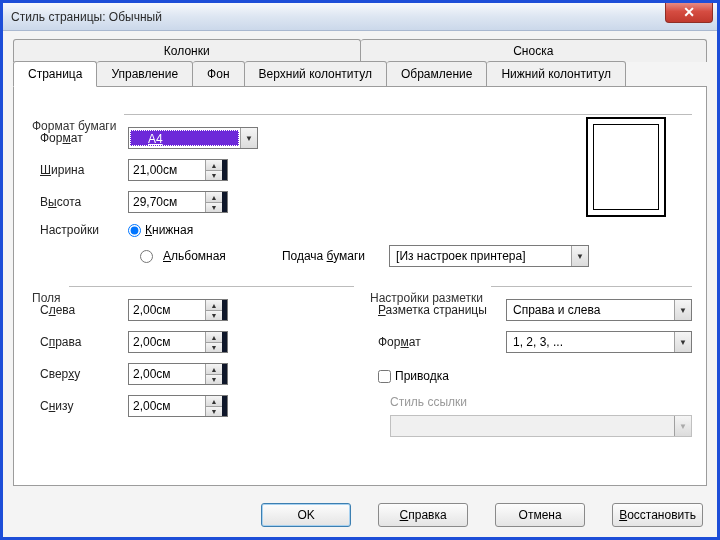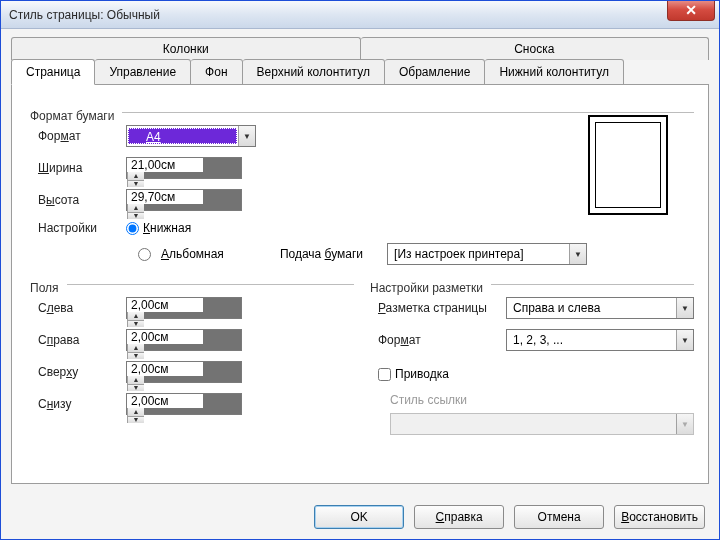--- a/index.html
+++ b/index.html
@@ -6,21 +6,21 @@
   body {
     margin: 0;
     font-family: Tahoma, Arial, sans-serif;
     font-size: 12px;
     background: #fff;
     width: 720px;
     height: 540px;
     overflow: hidden;
   }
   .window {
-    border: 1px solid #1d4ed8;
+    border: 3px solid #1d4ed8;
     width: 720px;
     height: 540px;
     background: #f0f0f0;
     display: flex;
     flex-direction: column;
   }
   .titlebar {
     height: 28px;
     background: linear-gradient(to bottom, #f7f9fc 0%, #dde6f2 50%, #cbd8ea 100%);
     border-bottom: 1px solid #a9b8d0;
@@ -90,21 +90,21 @@
   }
   .group {
     position: relative;
     margin-top: 6px;
   }
   .group-label {
     color: #333;
     background: #fff;
     padding: 0 4px;
     position: relative;
-    top: 8px;
+    top: 16px;
   }
   .group-line {
     display: flex;
     align-items: center;
   }
   .group-line hr {
     flex: 1;
     border: none;
     border-top: 1px solid #bcbcbc;
     margin: 8px 0 0 4px;
@@ -143,25 +143,24 @@
   .combo .combo-val { flex: 1; padding: 0 4px; }
   .combo .caret, .spinner .sp-btn, .dd .caret {
     width: 17px; height: 100%;
     border-left: 1px solid #a0a0a0;
     background: linear-gradient(to bottom, #f5f5f5, #dcdcdc);
     display: flex; align-items: center; justify-content: center;
     font-size: 8px; color: #333;
     cursor: pointer;
   }
   .spinner {
-    width: 116px; height: 22px;
+    width: 100px; height: 22px;
     border: 1px solid #7a7a7a;
-    background: #737373;
-    display: flex;
-    flex-direction: column;
+    background: #0f172a;
+    display: flex;
   }
   .spinner input {
     border: none; width: 76px; padding: 0 4px;
     font: inherit; outline: none;
   }
   .spinner .sp-btns { width: 18px; display: flex; flex-direction: column; }
   .spinner .sp-btn { height: 50%; border-left: 1px solid #a0a0a0; font-size: 7px; }
   .spinner .sp-btn + .sp-btn { border-top: 1px solid #a0a0a0; }
   .radio-row { display: flex; align-items: center; margin-top: 8px; padding-left: 112px; gap: 6px; }
   input[type=radio], input[type=checkbox] { margin: 0 4px 0 0; }
@@ -188,21 +187,21 @@
     display: flex;
     align-items: center;
   }
   .dd .dd-val { flex: 1; padding: 0 6px; }
   .dd.disabled { background: #f0f0f0; color: #9a9a9a; border-color: #c0c0c0; }
   .dd.disabled .caret { color: #aaa; }
   .lbl-disabled { color: #9a9a9a; padding-left: 24px; }
   .btnbar {
     display: flex;
     justify-content: flex-end;
-    gap: 10px;
+    gap: 27px;
     padding: 10px 14px;
     background: #f4f4f4;
   }
   button.btn {
     min-width: 90px;
     height: 24px;
     border: 1px solid #8a8a8a;
     border-radius: 3px;
     background: linear-gradient(to bottom, #fdfdfd, #e4e4e4);
     font: inherit;

